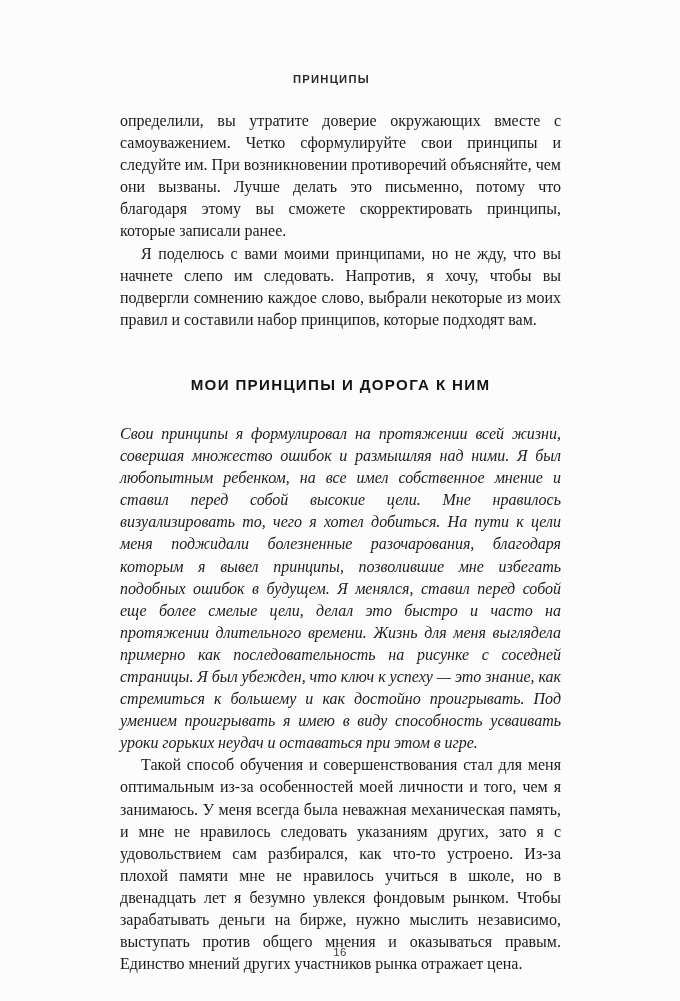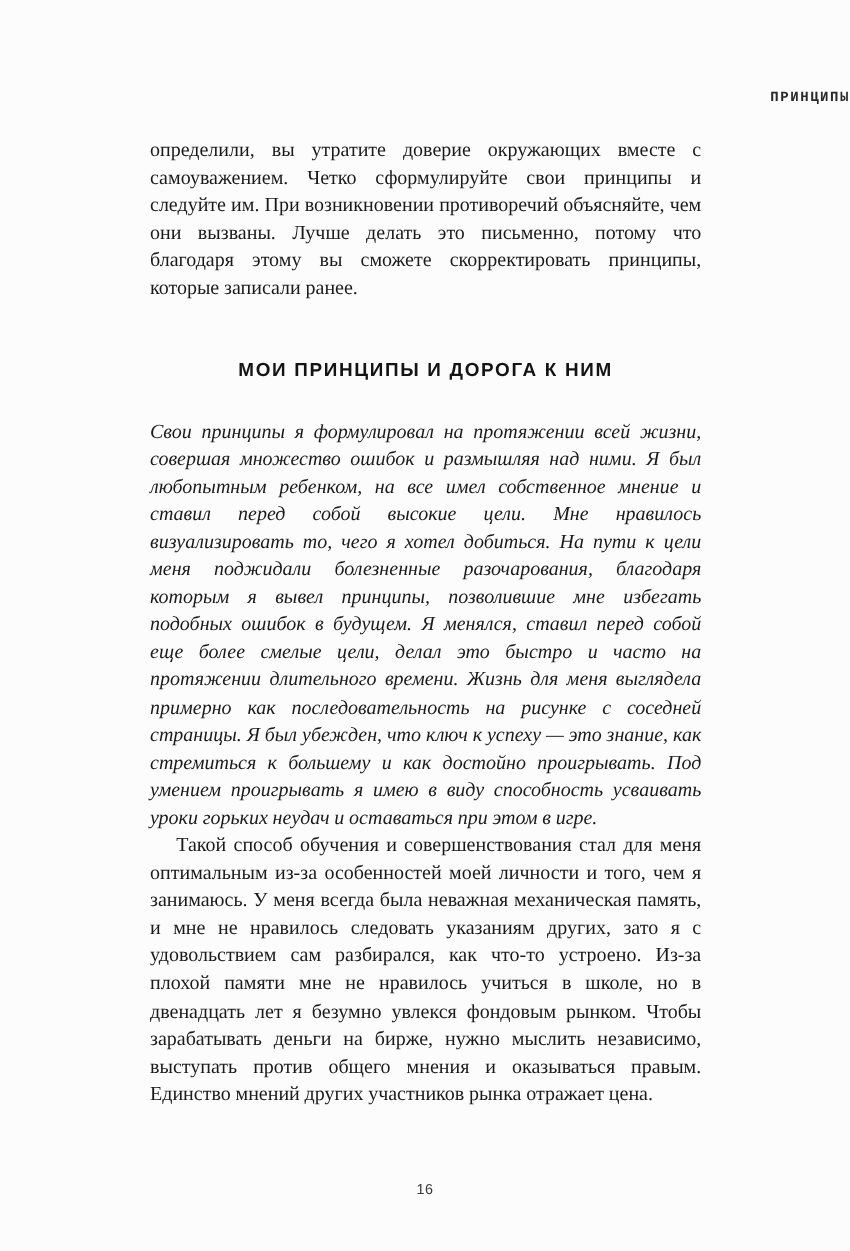--- a/index.html
+++ b/index.html
@@ -21,23 +21,23 @@
     height: 1001px;
     box-sizing: border-box;
     background: #fcfcfc;
   }
 
   
   .running-head {
     position: absolute;
     top: 73px;
     left: 0;
-    right: 0;
-    text-align: right;
-    font-family: Liberation Mono, monospace;
+    right: 17px;
+    text-align: center;
+    font-family: Liberation Sans, sans-serif;
     font-size: 11.2px;
     font-weight: 600;
     letter-spacing: 1.25px;
     color: #2a2a2a;
   }
 
   
   .text-column {
     position: absolute;
     top: 110px;
@@ -99,20 +99,21 @@
 <body>
 
 <div class="page">
 
   <div class="running-head">ПРИНЦИПЫ</div>
 
   <div class="text-column">
 
     <p class="body-par">определили, вы утратите доверие окружающих вместе с самоуваже­нием. Четко сформулируйте свои принципы и следуйте им. При воз­никновении противоречий объясняйте, чем они вызваны. Лучше делать это письменно, потому что благодаря этому вы сможете скорректировать принципы, которые записали ранее.</p>
 
+    <p class="body-par">Я поделюсь с вами моими принципами, но не жду, что вы начнете слепо им следовать. Напротив, я хочу, чтобы вы подвергли сомне­нию каждое слово, выбрали некоторые из моих правил и составили набор принципов, которые подходят вам.</p>
 
     <div class="heading-block">
       <h2 class="section-heading">МОИ ПРИНЦИПЫ И ДОРОГА К НИМ</h2>
     </div>
 
     <p class="body-par after-heading">Свои принципы я формулировал на протяжении всей жизни, совер­шая множество ошибок и размышляя над ними. Я был любопытным ребенком, на все имел собственное мнение и ставил перед собой высокие цели. Мне нравилось визуализировать то, чего я хотел до­биться. На пути к цели меня поджидали болезненные разочарова­ния, благодаря которым я вывел принципы, позволившие мне избе­гать подобных ошибок в будущем. Я менялся, ставил перед собой еще более смелые цели, делал это быстро и часто на протяжении длительного времени. Жизнь для меня выглядела примерно как по­следовательность на рисунке с соседней страницы. Я был убежден, что ключ к успеху — это знание, как стремиться к большему и как достойно проигрывать. Под умением проигрывать я имею в виду способность усваивать уроки горьких неудач и оставаться при этом в игре.</p>
 
     <p class="body-par">Такой способ обучения и совершенствования стал для меня оп­тимальным из-за особенностей моей личности и того, чем я зани­маюсь. У меня всегда была неважная механическая память, и мне не нравилось следовать указаниям других, зато я с удовольствием сам разбирался, как что-то устроено. Из-за плохой памяти мне не нравилось учиться в школе, но в двенадцать лет я безумно увлек­ся фондовым рынком. Чтобы зарабатывать деньги на бирже, нужно мыслить независимо, выступать против общего мнения и оказы­ваться правым. Единство мнений других участников рынка отра­жает цена.</p>
 
   </div>

